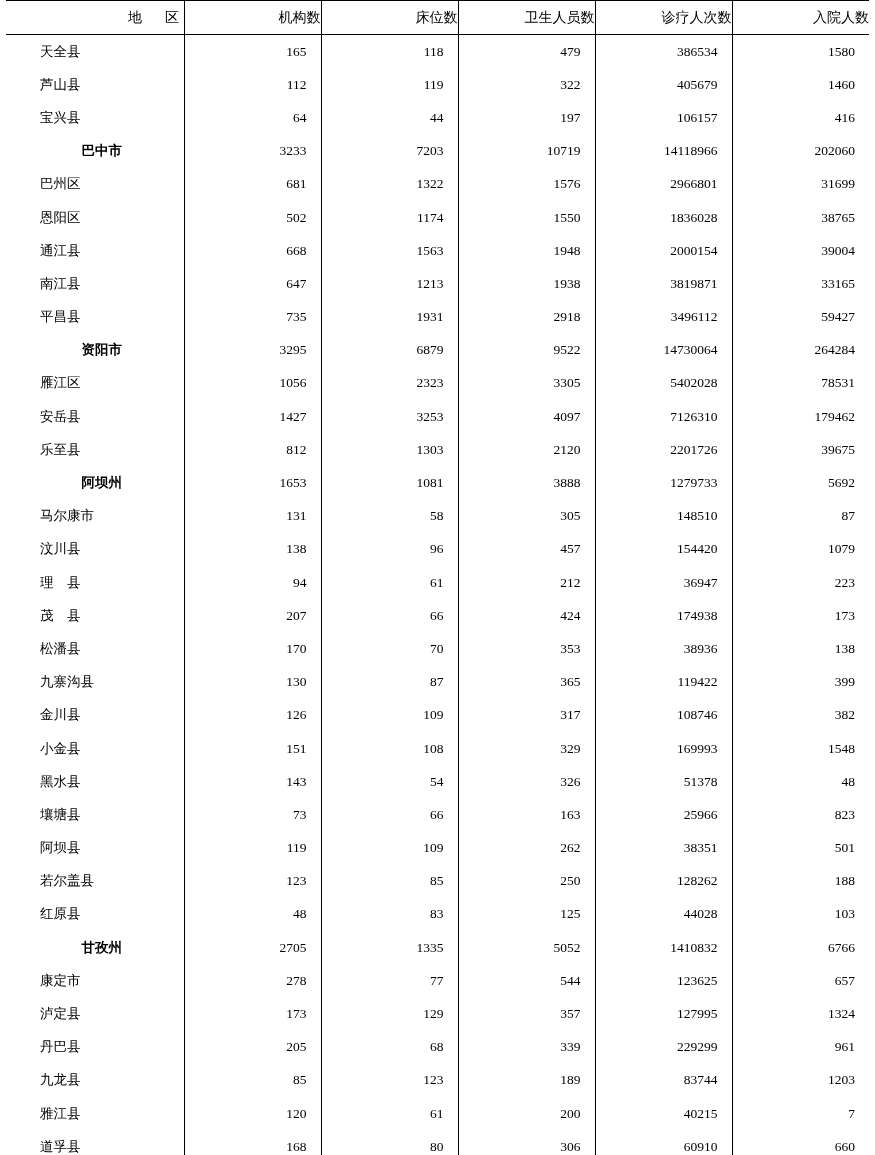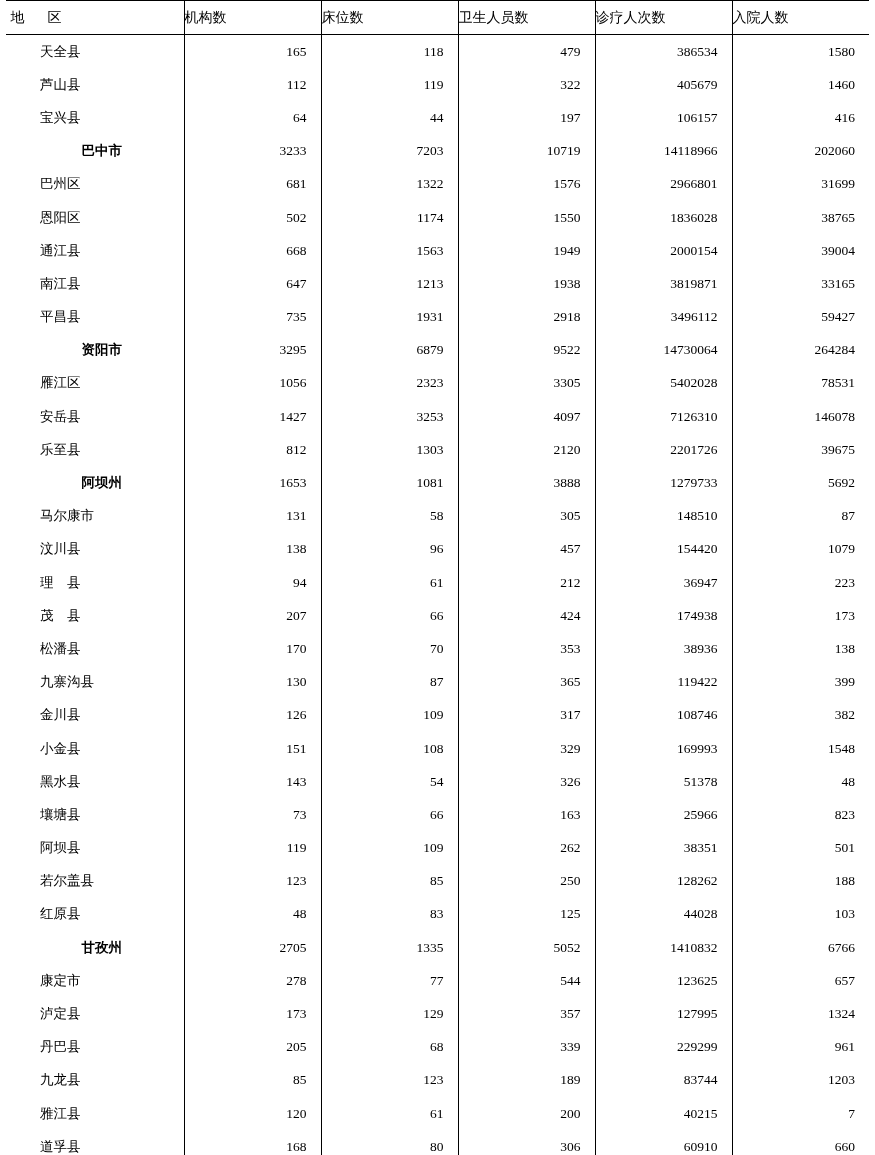--- a/index.html
+++ b/index.html
@@ -28,21 +28,21 @@
   }
   table.data-table col.c-region { width: 178px; }
   table.data-table col.c-num    { width: 137px; }
   thead th {
     height: 33px;
     border-top: 1.4px solid #000;
     border-bottom: 1.1px solid #000;
     border-right: 1px solid #000;
     font-weight: normal;
     font-size: 14px;
-    text-align: left;
+    text-align: right;
     vertical-align: middle;
     padding: 0;
   }
   thead th:last-child { border-right: none; }
   thead th.region-head {
     letter-spacing: 0.32em;
     text-indent: 0.32em;
   }
   tbody td {
     height: 33.2px;
@@ -139,21 +139,21 @@
           <td>502</td>
           <td>1174</td>
           <td>1550</td>
           <td>1836028</td>
           <td>38765</td>
         </tr>
         <tr class="level-2">
           <td class="region">通江县</td>
           <td>668</td>
           <td>1563</td>
-          <td>1949</td>
+          <td>1948</td>
           <td>2000154</td>
           <td>39004</td>
         </tr>
         <tr class="level-2">
           <td class="region">南江县</td>
           <td>647</td>
           <td>1213</td>
           <td>1938</td>
           <td>3819871</td>
           <td>33165</td>
@@ -181,21 +181,21 @@
           <td>3305</td>
           <td>5402028</td>
           <td>78531</td>
         </tr>
         <tr class="level-2">
           <td class="region">安岳县</td>
           <td>1427</td>
           <td>3253</td>
           <td>4097</td>
           <td>7126310</td>
-          <td>146078</td>
+          <td>179462</td>
         </tr>
         <tr class="level-2">
           <td class="region">乐至县</td>
           <td>812</td>
           <td>1303</td>
           <td>2120</td>
           <td>2201726</td>
           <td>39675</td>
         </tr>
         <tr class="level-1">

